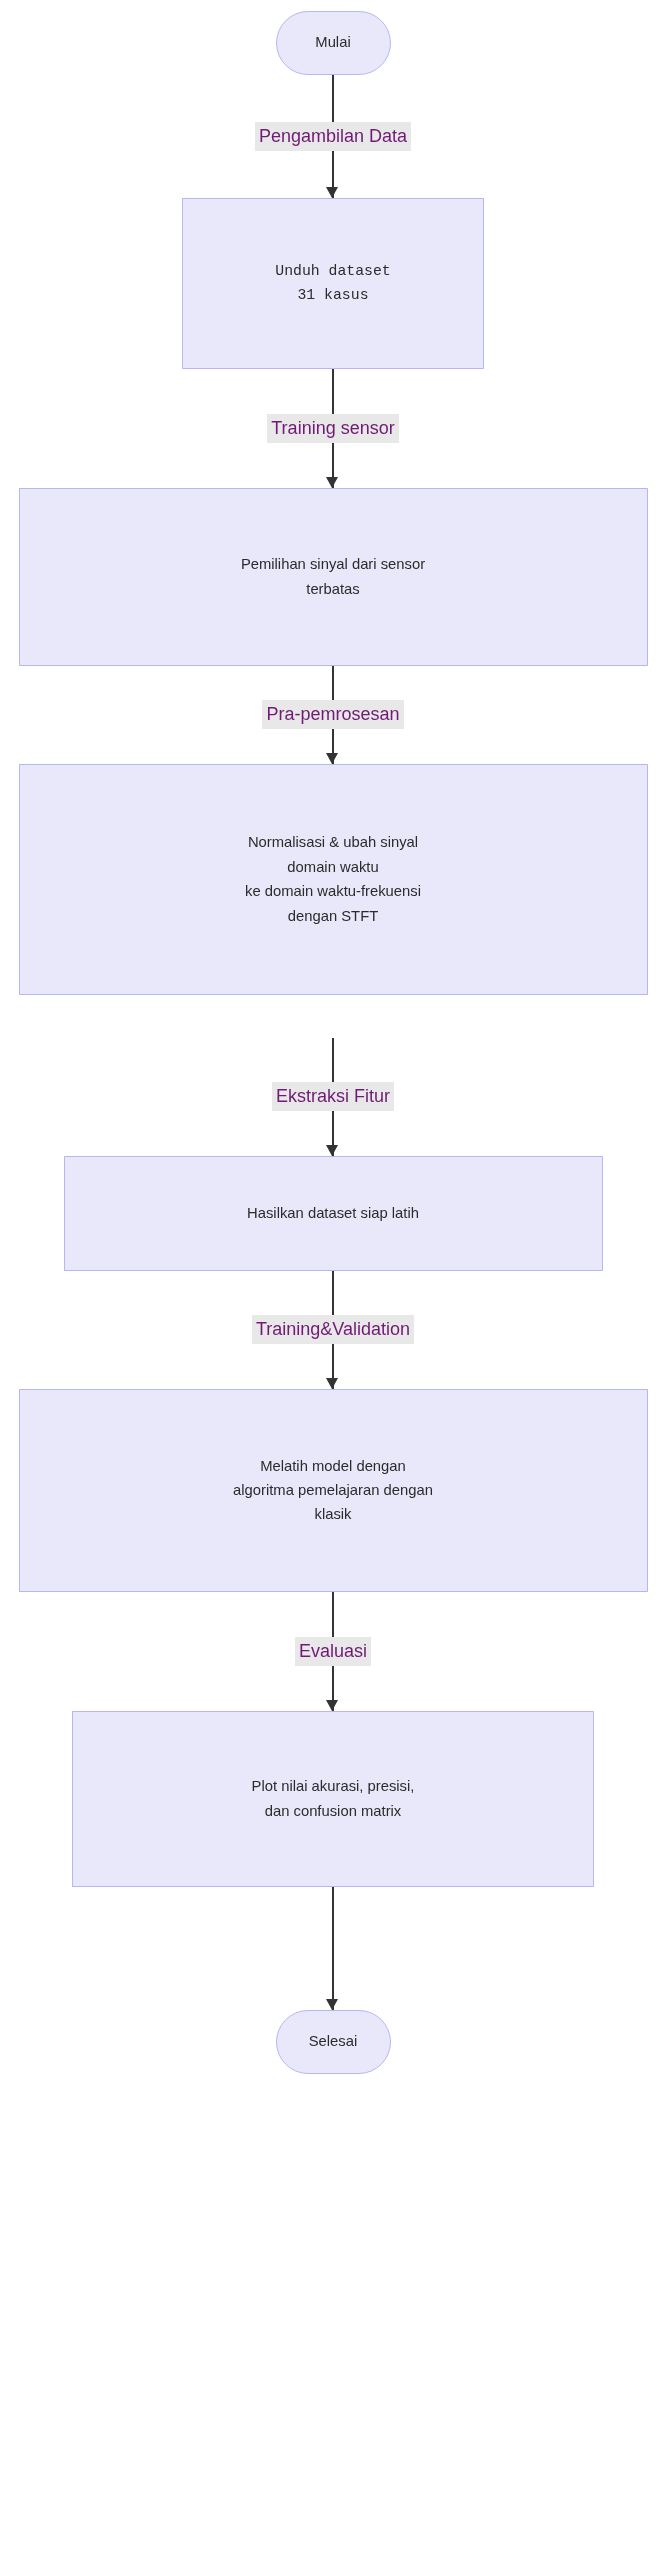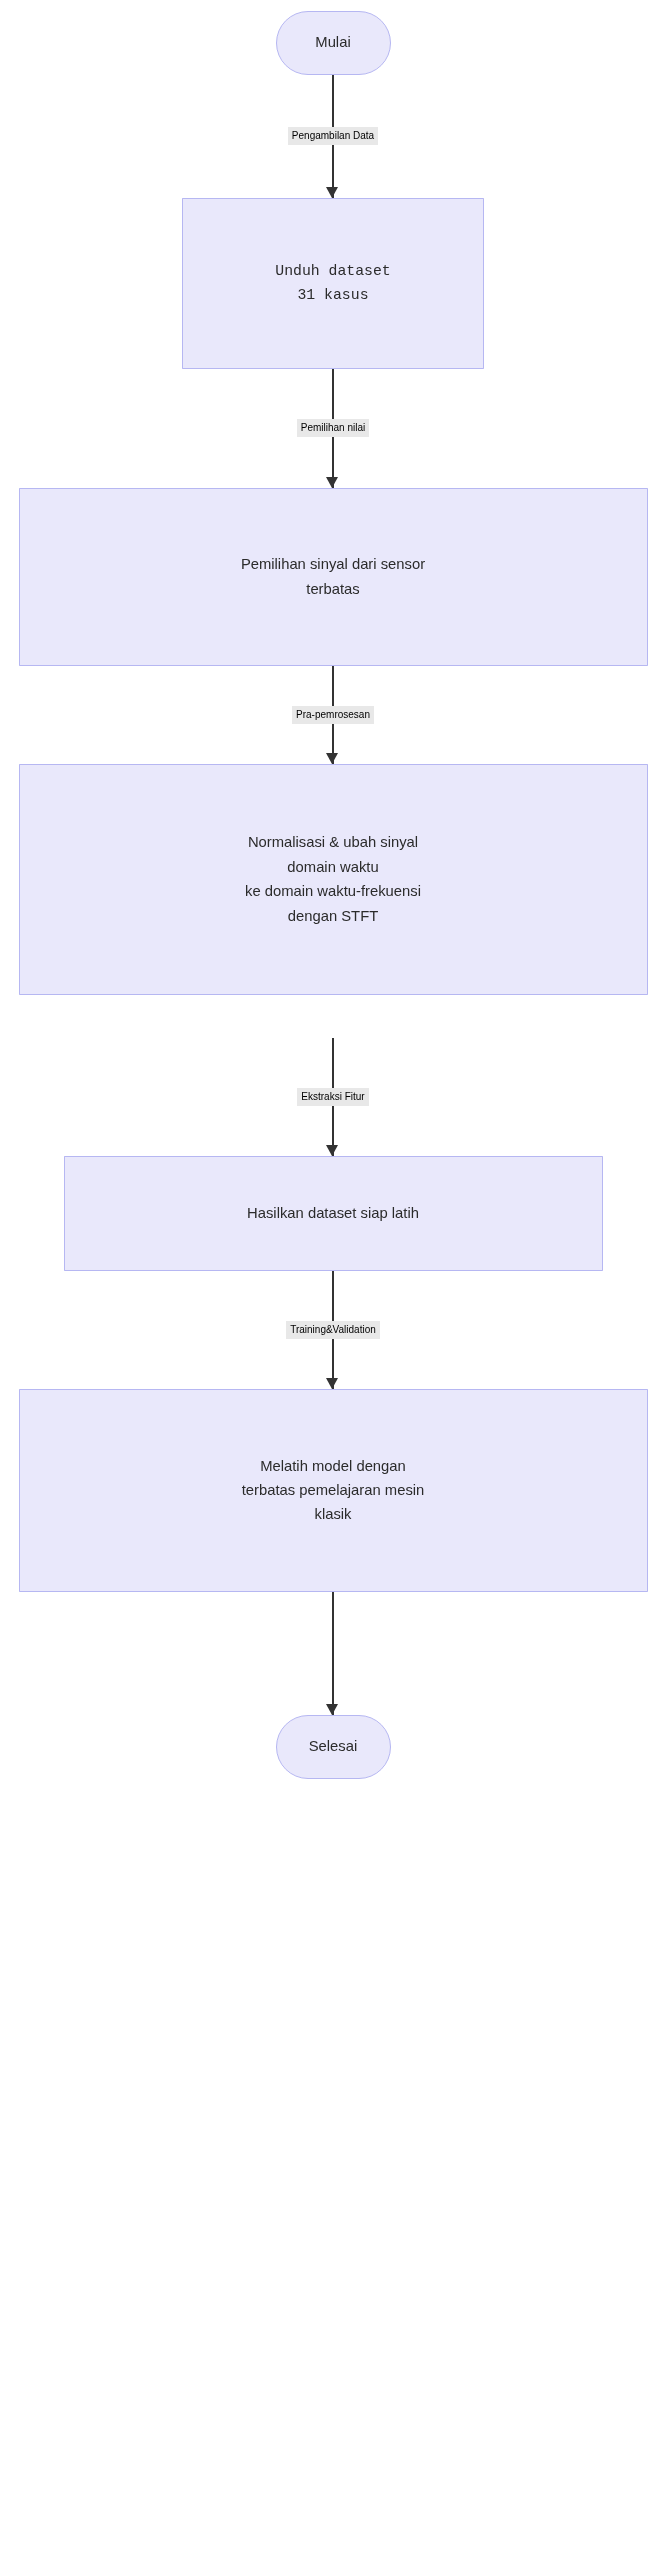--- a/index.html
+++ b/index.html
@@ -99,22 +99,22 @@
     height: 0;
     border-left: 6.7px solid transparent;
     border-right: 6.7px solid transparent;
     border-top: 11.4px solid #333333;
   }
 
   .connector .edge-label {
     position: relative;
     z-index: 2;
     background: #e8e8e8;
-    color: #000000;
-    font-size: 10px;
+    color: #701a75;
+    font-size: 18px;
     line-height: 1.35;
     padding: 2px 4px 2.7px 4px;
     white-space: nowrap;
   }
 
   
   .conn-1 { height: 123px; }
   .conn-2 { height: 119px; }
   .conn-3 { height: 98px; }
   .conn-4 { height: 118px; margin-top: 43px; }
@@ -144,21 +144,21 @@
     </div>
 
     <div class="node process box-unduh">
       <span class="line">Unduh dataset</span>
       <span class="line">31 kasus</span>
     </div>
 
     <div class="connector conn-2">
       <span class="stem"></span>
       <span class="arrowhead"></span>
-      <span class="edge-label">Pemilihan nilai</span>
+      <span class="edge-label">Training sensor</span>
     </div>
 
     <div class="node process box-pemilihan">
       <span class="line">Pemilihan sinyal dari sensor</span>
       <span class="line">terbatas</span>
     </div>
 
     <div class="connector conn-3">
       <span class="stem"></span>
       <span class="arrowhead"></span>
@@ -183,25 +183,34 @@
     </div>
 
     <div class="connector conn-5">
       <span class="stem"></span>
       <span class="arrowhead"></span>
       <span class="edge-label">Training&amp;Validation</span>
     </div>
 
     <div class="node process box-melatih">
       <span class="line">Melatih model dengan</span>
-      <span class="line">terbatas pemelajaran mesin</span>
+      <span class="line">algoritma pemelajaran dengan</span>
       <span class="line">klasik</span>
     </div>
 
-
+    <div class="connector conn-6">
+      <span class="stem"></span>
+      <span class="arrowhead"></span>
+      <span class="edge-label">Evaluasi</span>
+    </div>
+
+    <div class="node process box-plot">
+      <span class="line">Plot nilai akurasi, presisi,</span>
+      <span class="line">dan confusion matrix</span>
+    </div>
 
     <div class="connector conn-8">
       <span class="stem"></span>
       <span class="arrowhead"></span>
 
     </div>
 
     <div class="node terminal">
       <span class="line">Selesai</span>
     </div>

